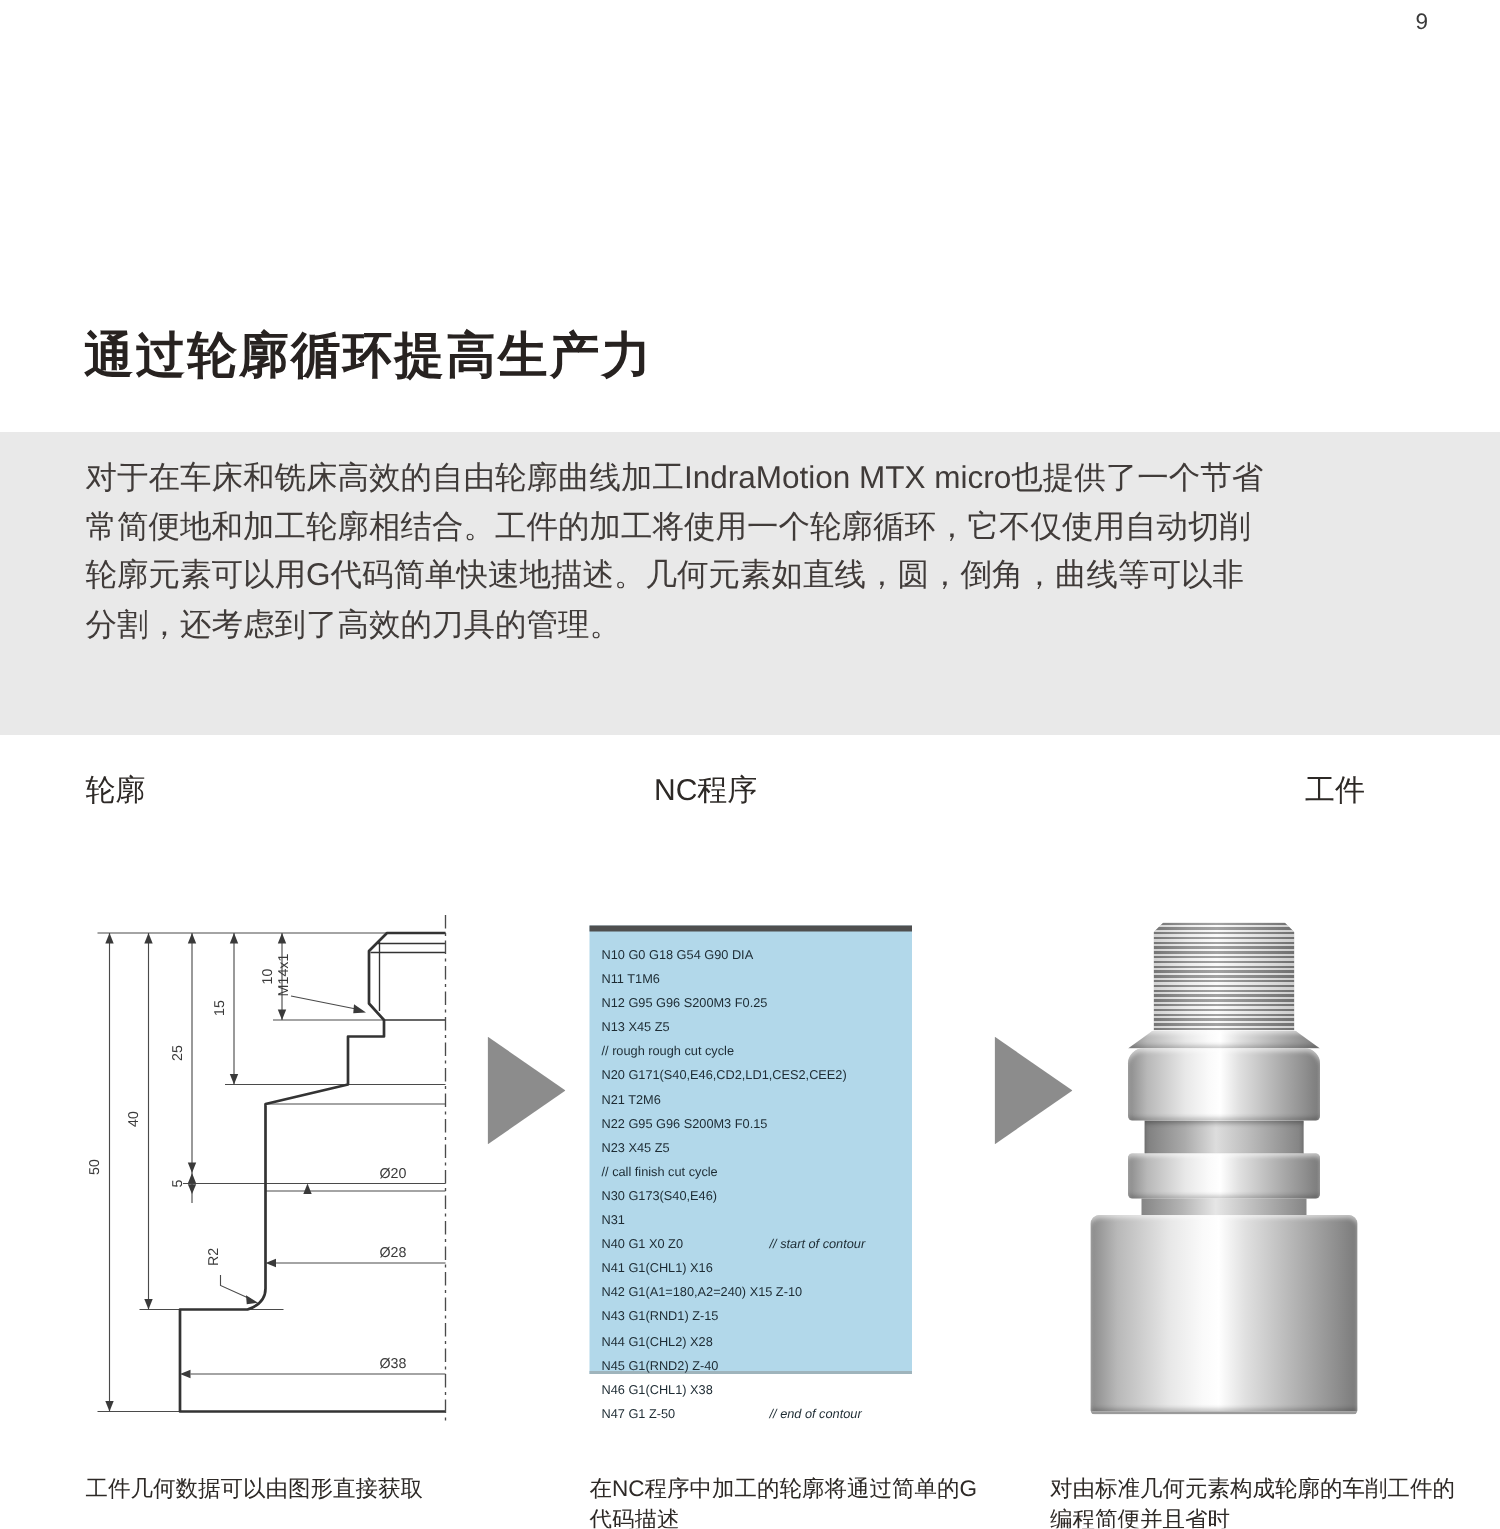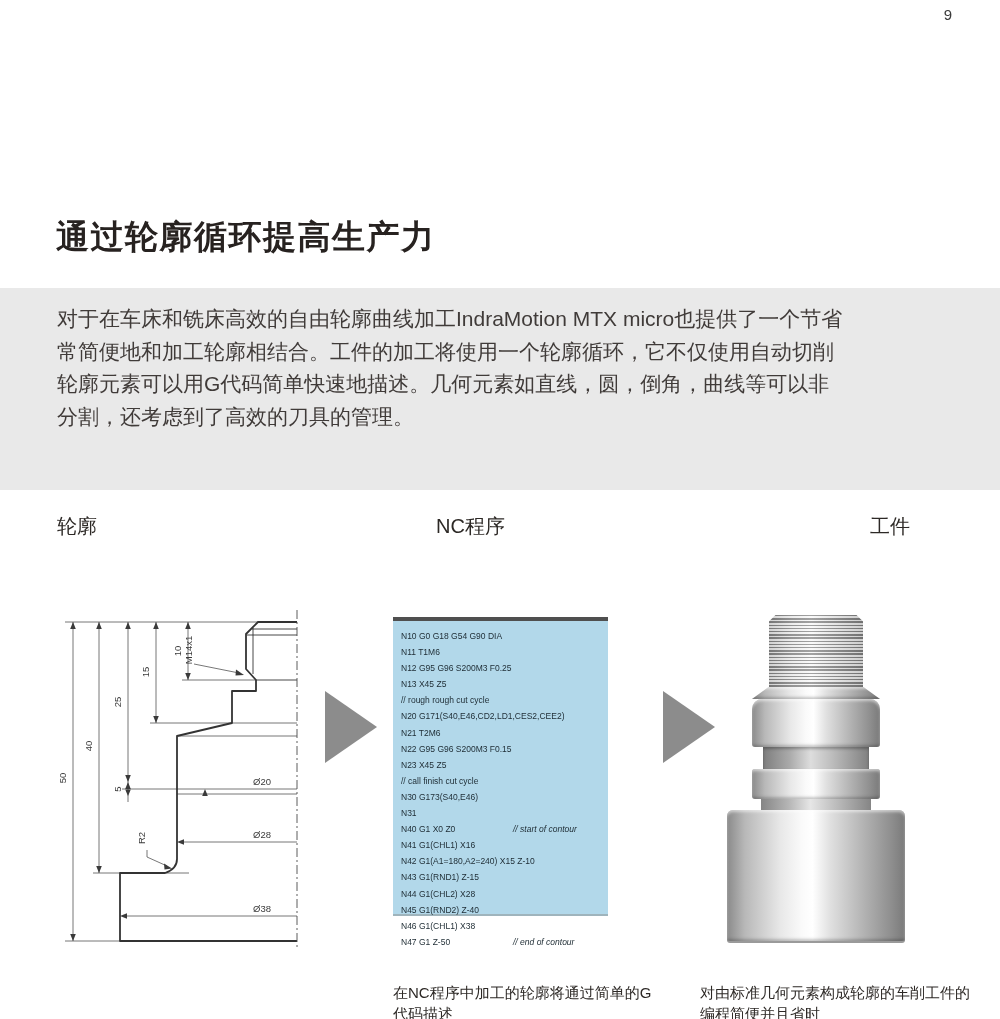--- a/index.html
+++ b/index.html
@@ -200,20 +200,21 @@
   <div class="wp-wrap">
     <div class="wp wp-thread"></div>
     <div class="wp wp-flare metal"></div>
     <div class="wp wp-collar-top metal"></div>
     <div class="wp wp-groove"></div>
     <div class="wp wp-collar-bot metal"></div>
     <div class="wp wp-neck"></div>
     <div class="wp wp-base metal"></div>
   </div>
 
+  <div class="caption c1">工件几何数据可以由图形直接获取</div>
   <div class="caption c2">
     <div>在NC程序中加工的轮廓将通过简单的G</div>
     <div>代码描述</div>
   </div>
   <div class="caption c3">
     <div>对由标准几何元素构成轮廓的车削工件的</div>
     <div>编程简便并且省时</div>
   </div>
 
 </div>

